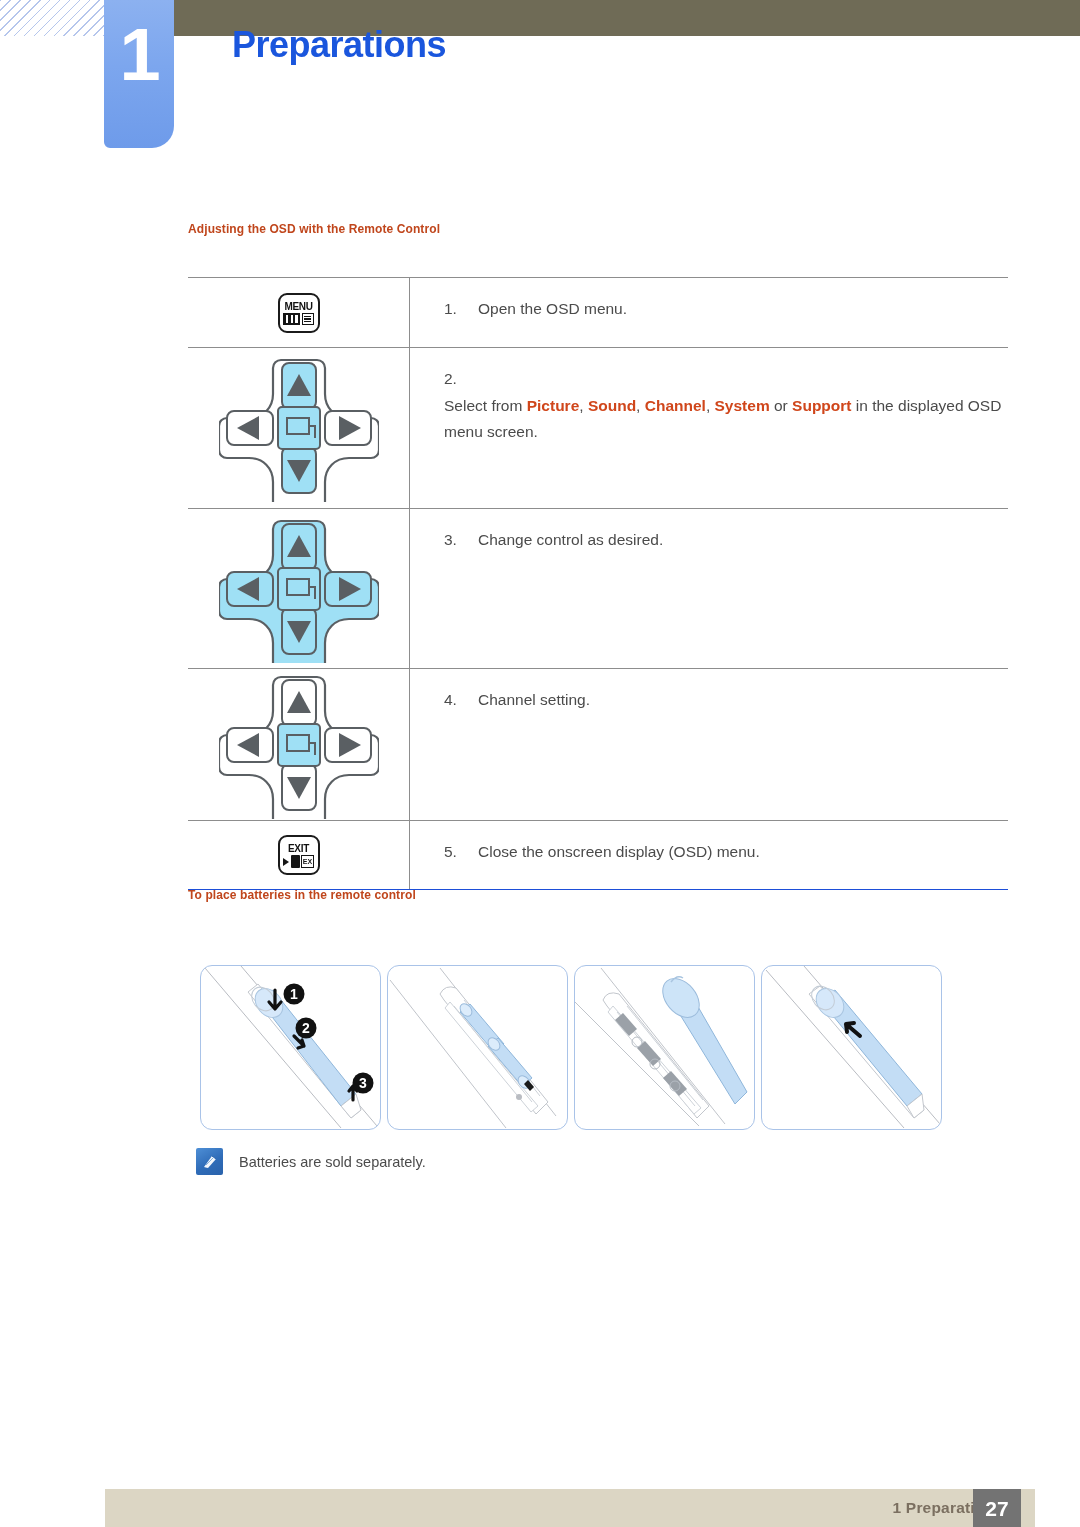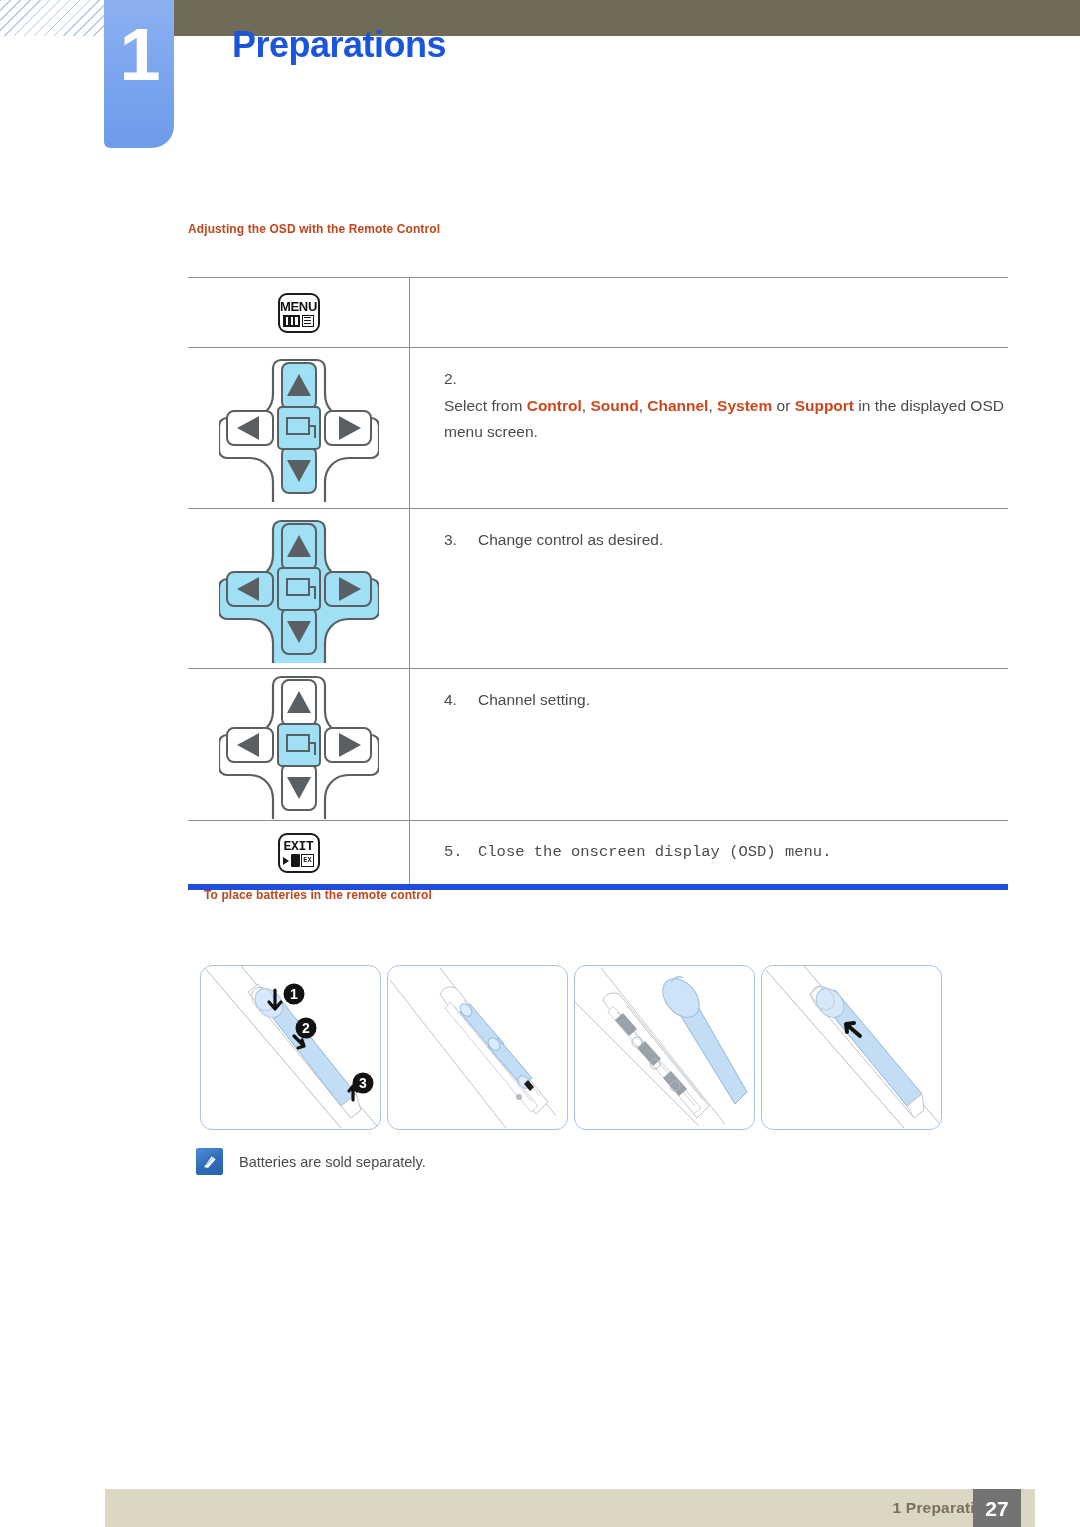--- a/index.html
+++ b/index.html
@@ -67,34 +67,34 @@
 
   
   .section-heading {
     position: absolute;
     font-size: 12px;
     font-weight: bold;
     color: #c0461c;
     letter-spacing: 0.1px;
   }
   #heading-osd { left: 188px; top: 222px; }
-  #heading-batteries { left: 188px; top: 888px; margin-left: 16px; }
+  #heading-batteries { left: 188px; top: 888px; }
 
   
   .steps-table {
     position: absolute;
     left: 188px; top: 277px;
     width: 820px;
   }
   .step-row {
     display: flex;
     border-top: 1px solid #8d8d8d;
     min-height: 70px;
   }
-  .step-row.last { border-bottom: 6px solid #1d4ed8; font-family: Liberation Mono, monospace; }
+  .step-row.last { border-bottom: 1px solid #1d4ed8; }
   .step-icon-cell {
     width: 222px;
     border-right: 1px solid #8d8d8d;
     display: flex;
     align-items: center;
     justify-content: center;
     padding: 10px 0;
   }
   .step-text-cell {
     flex: 1;
@@ -128,21 +128,21 @@
     border-radius: 9px;
     background: #ffffff;
     display: flex;
     flex-direction: column;
     align-items: center;
     justify-content: center;
     gap: 1px;
     padding-top: 2px;
   }
   .btn-label {
-    font-size: 13px;
+    font-size: 10px;
     font-weight: bold;
     color: #111111;
     letter-spacing: -0.3px;
     line-height: 1;
   }
   .glyph-row {
     display: flex;
     align-items: center;
     gap: 1.5px;
     height: 13px;
@@ -288,20 +288,23 @@
                 <i></i>
               </div>
             <div class="listicon">
                 <i></i>
                 <i></i>
                 <i></i>
               </div>
           </div>
         </div>
       </div>
+      <div class="step-text-cell">
+        <span class="step-num">1.</span><span class="step-body">Open the OSD menu.</span>
+      </div>
     </div>
 
     <div class="step-row row-h2">
       <div class="step-icon-cell">
         <div class="dpad">
           <svg width="160" height="148" viewBox="0 0 160 148">
 
             <path d="M62 6 h36 a8 8 0 0 1 8 8 v26 c0 14 10 24 24 24 h22 a8 8 0 0 1 8 8 v24 a8 8 0 0 1 -8 8 h-22 c-14 0 -24 10 -24 24 v26 a8 8 0 0 1 -8 8 h-36 a8 8 0 0 1 -8 -8 v-26 c0 -14 -10 -24 -24 -24 h-22 a8 8 0 0 1 -8 -8 v-24 a8 8 0 0 1 8 -8 h22 c14 0 24 -10 24 -24 v-26 a8 8 0 0 1 8 -8 z" fill="#ffffff" stroke="#5a5f63" stroke-width="2.2"></path>
 
             <rect x="63" y="9" width="34" height="46" rx="7" fill="#9fe0f5" stroke="#5a5f63" stroke-width="2"></rect>
@@ -316,21 +319,21 @@
             <rect x="106" y="57" width="46" height="34" rx="7" fill="#ffffff" stroke="#5a5f63" stroke-width="2"></rect>
             <polygon points="142,74 120,62 120,86" fill="#5a5f63"></polygon>
 
             <rect x="59" y="53" width="42" height="42" rx="4" fill="#9fe0f5" stroke="#5a5f63" stroke-width="2"></rect>
             <rect x="68" y="64" width="22" height="16" fill="none" stroke="#5a5f63" stroke-width="2"></rect>
             <path d="M90 72 h6 v12" fill="none" stroke="#5a5f63" stroke-width="2"></path>
           </svg>
         </div>
       </div>
       <div class="step-text-cell">
-        <span class="step-num">2.</span><span class="step-body"><span>Select from </span><span class="kw">Control</span><span>, </span><span class="kw">Sound</span><span>, </span><span class="kw">Channel</span><span>, </span><span class="kw">System</span><span> or </span><span class="kw">Support</span><span> in the displayed OSD menu screen.</span></span>
+        <span class="step-num">2.</span><span class="step-body"><span>Select from </span><span class="kw">Picture</span><span>, </span><span class="kw">Sound</span><span>, </span><span class="kw">Channel</span><span>, </span><span class="kw">System</span><span> or </span><span class="kw">Support</span><span> in the displayed OSD menu screen.</span></span>
       </div>
     </div>
 
     <div class="step-row row-h3">
       <div class="step-icon-cell">
         <div class="dpad">
           <svg width="160" height="148" viewBox="0 0 160 148">
             <path d="M62 6 h36 a8 8 0 0 1 8 8 v26 c0 14 10 24 24 24 h22 a8 8 0 0 1 8 8 v24 a8 8 0 0 1 -8 8 h-22 c-14 0 -24 10 -24 24 v26 a8 8 0 0 1 -8 8 h-36 a8 8 0 0 1 -8 -8 v-26 c0 -14 -10 -24 -24 -24 h-22 a8 8 0 0 1 -8 -8 v-24 a8 8 0 0 1 8 -8 h22 c14 0 24 -10 24 -24 v-26 a8 8 0 0 1 8 -8 z" fill="#9fe0f5" stroke="#5a5f63" stroke-width="2.2"></path>
             <rect x="63" y="9" width="34" height="46" rx="7" fill="#9fe0f5" stroke="#5a5f63" stroke-width="2"></rect>
             <polygon points="80,20 92,42 68,42" fill="#5a5f63"></polygon>

